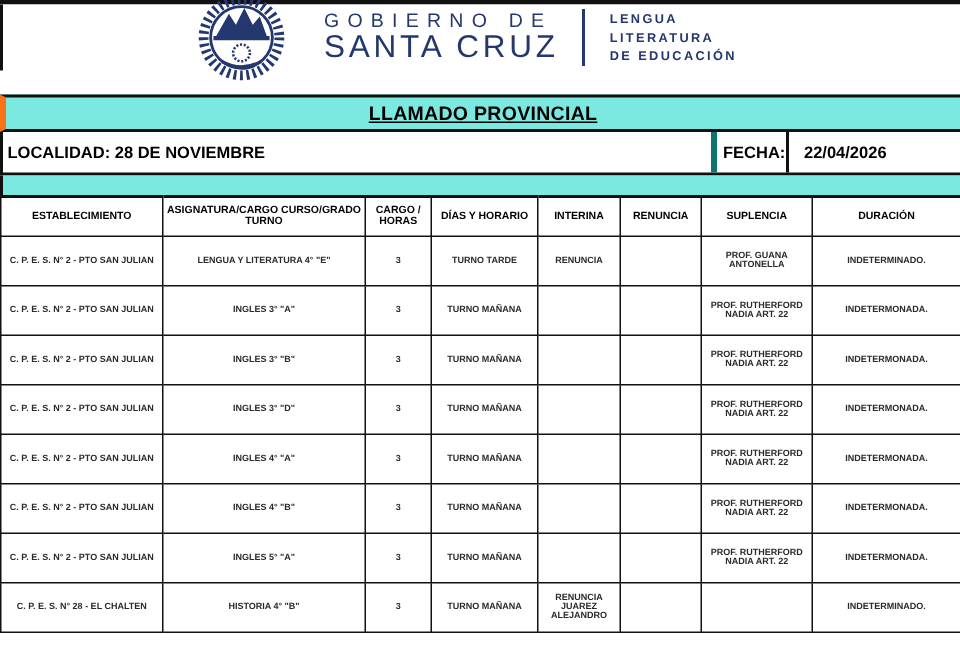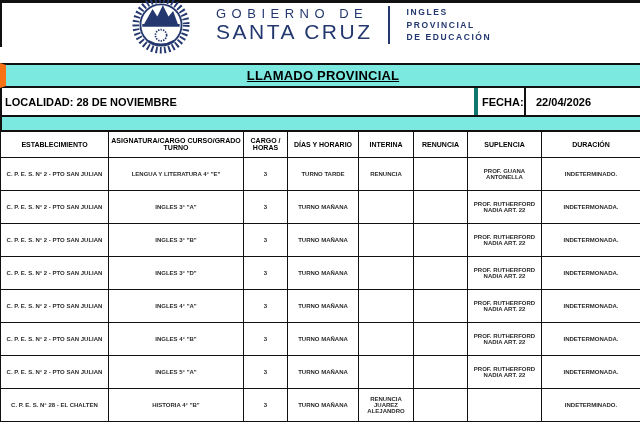--- a/index.html
+++ b/index.html
@@ -42,21 +42,21 @@
   .org-block { display: flex; flex-direction: column; }
   .org-line {
     color: #24386f; font-size: 8.5px; font-weight: 700;
     letter-spacing: 1.6px; line-height: 1.5;
   }
   
   .title-band {
     position: absolute; top: 63px; left: 0;
     width: 640px; height: 25px;
     background: #7ce9e1;
-    border-top: 2px solid #111; border-bottom: 2px solid #111; border-left: 6px solid #f97316;
+    border-top: 2px solid #111; border-bottom: 2px solid #111; border-left: 4px solid #f97316;
     display: flex; align-items: center; justify-content: center;
   }
   .title-text {
     font-size: 13px; font-weight: 800; text-decoration: underline;
     letter-spacing: 0.2px;
   }
   
   .loc-row {
     position: absolute; top: 88px; left: 0;
     width: 640px; height: 29px;
@@ -134,22 +134,22 @@
         <circle cx="31" cy="42" r="6" fill="none" stroke="#24386f" stroke-width="1.8" stroke-dasharray="1.5 1.2"></circle>
         <path d="M17 48 Q31 56 45 48" fill="none" stroke="#24386f" stroke-width="2.4"></path>
       </svg>
     </div>
     <div class="brand-block">
       <div class="brand-line1">GOBIERNO DE</div>
       <div class="brand-line2">SANTA CRUZ</div>
     </div>
     <div class="header-divider"></div>
     <div class="org-block">
-      <div class="org-line">INGLES</div>
-      <div class="org-line">PROVINCIAL</div>
+      <div class="org-line">LENGUA</div>
+      <div class="org-line">LITERATURA</div>
       <div class="org-line">DE EDUCACIÓN</div>
     </div>
   </div>
 
   <div class="title-band">
     <span class="title-text">LLAMADO PROVINCIAL</span>
   </div>
 
   <div class="loc-row">
     <div class="loc-cell">LOCALIDAD: 28 DE NOVIEMBRE</div>

